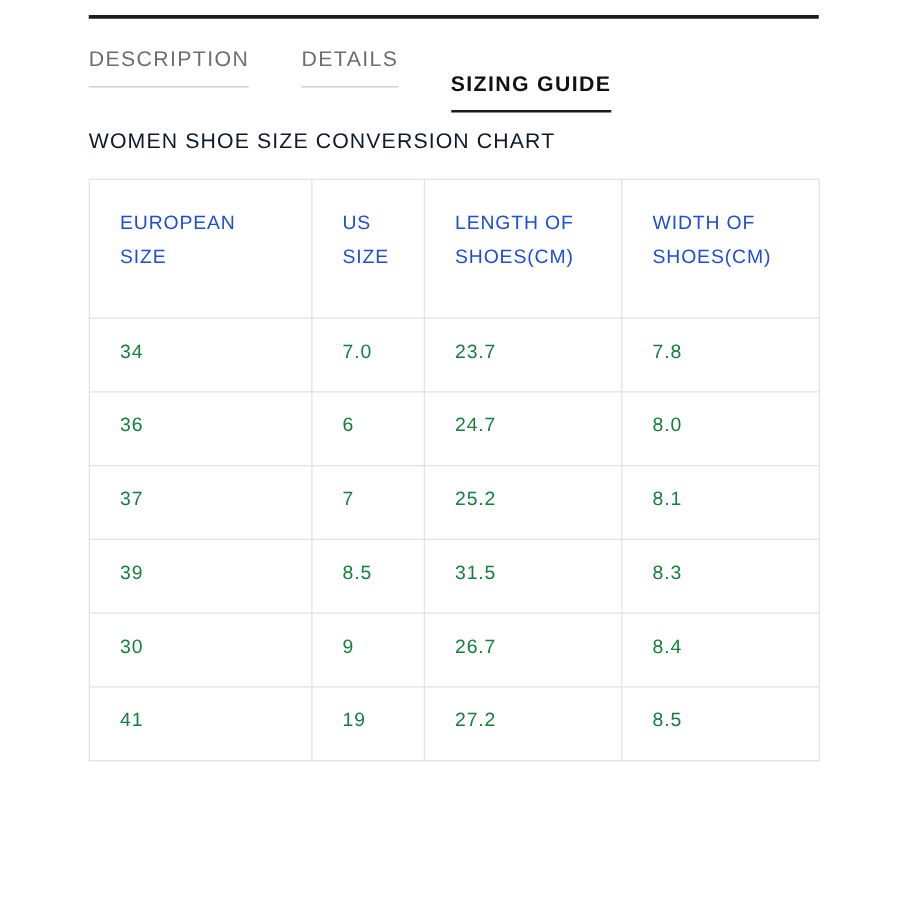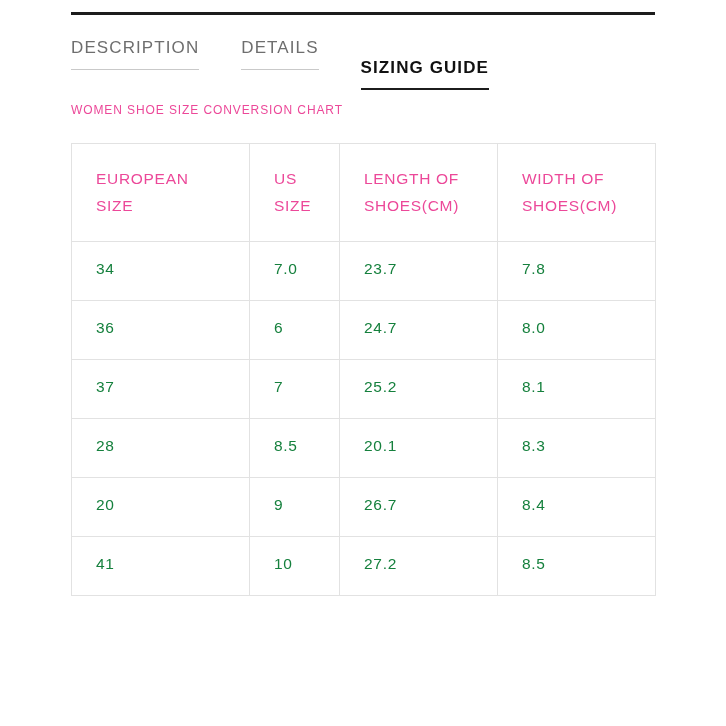--- a/index.html
+++ b/index.html
@@ -63,23 +63,23 @@
     font-weight: bold;
   }
   .tab.active .underline {
     height: 2px;
     background: #1c1c1c;
   }
   .chart-title {
     position: absolute;
     top: 103px;
     left: 71px;
-    font-size: 12px;
+    font-size: 17px;
     letter-spacing: 0.9px;
-    color: #ec4899;
+    color: #0f172a;
   }
   .table-wrap {
     position: absolute;
     top: 143px;
     left: 71px;
     width: 584px;
   }
   table.size-table {
     border-collapse: collapse;
     width: 584px;
@@ -92,23 +92,23 @@
     vertical-align: top;
     font-weight: normal;
     font-size: 15.5px;
     letter-spacing: 0.7px;
     color: #15803d;
     padding: 18px 0 18px 24px;
     height: 22px;
   }
   table.size-table thead th {
     padding-top: 22px;
-    padding-bottom: 22px;
+    padding-bottom: 35px;
     line-height: 1.72;
-    color: #ec4899;
+    color: #1d4ed8;
   }
   table.size-table col.c1 { width: 178px; }
   table.size-table col.c2 { width: 90px; }
   table.size-table col.c3 { width: 158px; }
   table.size-table col.c4 { width: 158px; }
   .hdr-line {
     display: block;
   }
 </style>
 </head>
@@ -176,34 +176,34 @@
           <td>24.7</td>
           <td>8.0</td>
         </tr>
         <tr>
           <td>37</td>
           <td>7</td>
           <td>25.2</td>
           <td>8.1</td>
         </tr>
         <tr>
-          <td>28</td>
+          <td>39</td>
           <td>8.5</td>
-          <td>20.1</td>
+          <td>31.5</td>
           <td>8.3</td>
         </tr>
         <tr>
-          <td>20</td>
+          <td>30</td>
           <td>9</td>
           <td>26.7</td>
           <td>8.4</td>
         </tr>
         <tr>
           <td>41</td>
-          <td>10</td>
+          <td>19</td>
           <td>27.2</td>
           <td>8.5</td>
         </tr>
       </tbody>
     </table>
   </div>
 
 </div>
 
 </body></html>

